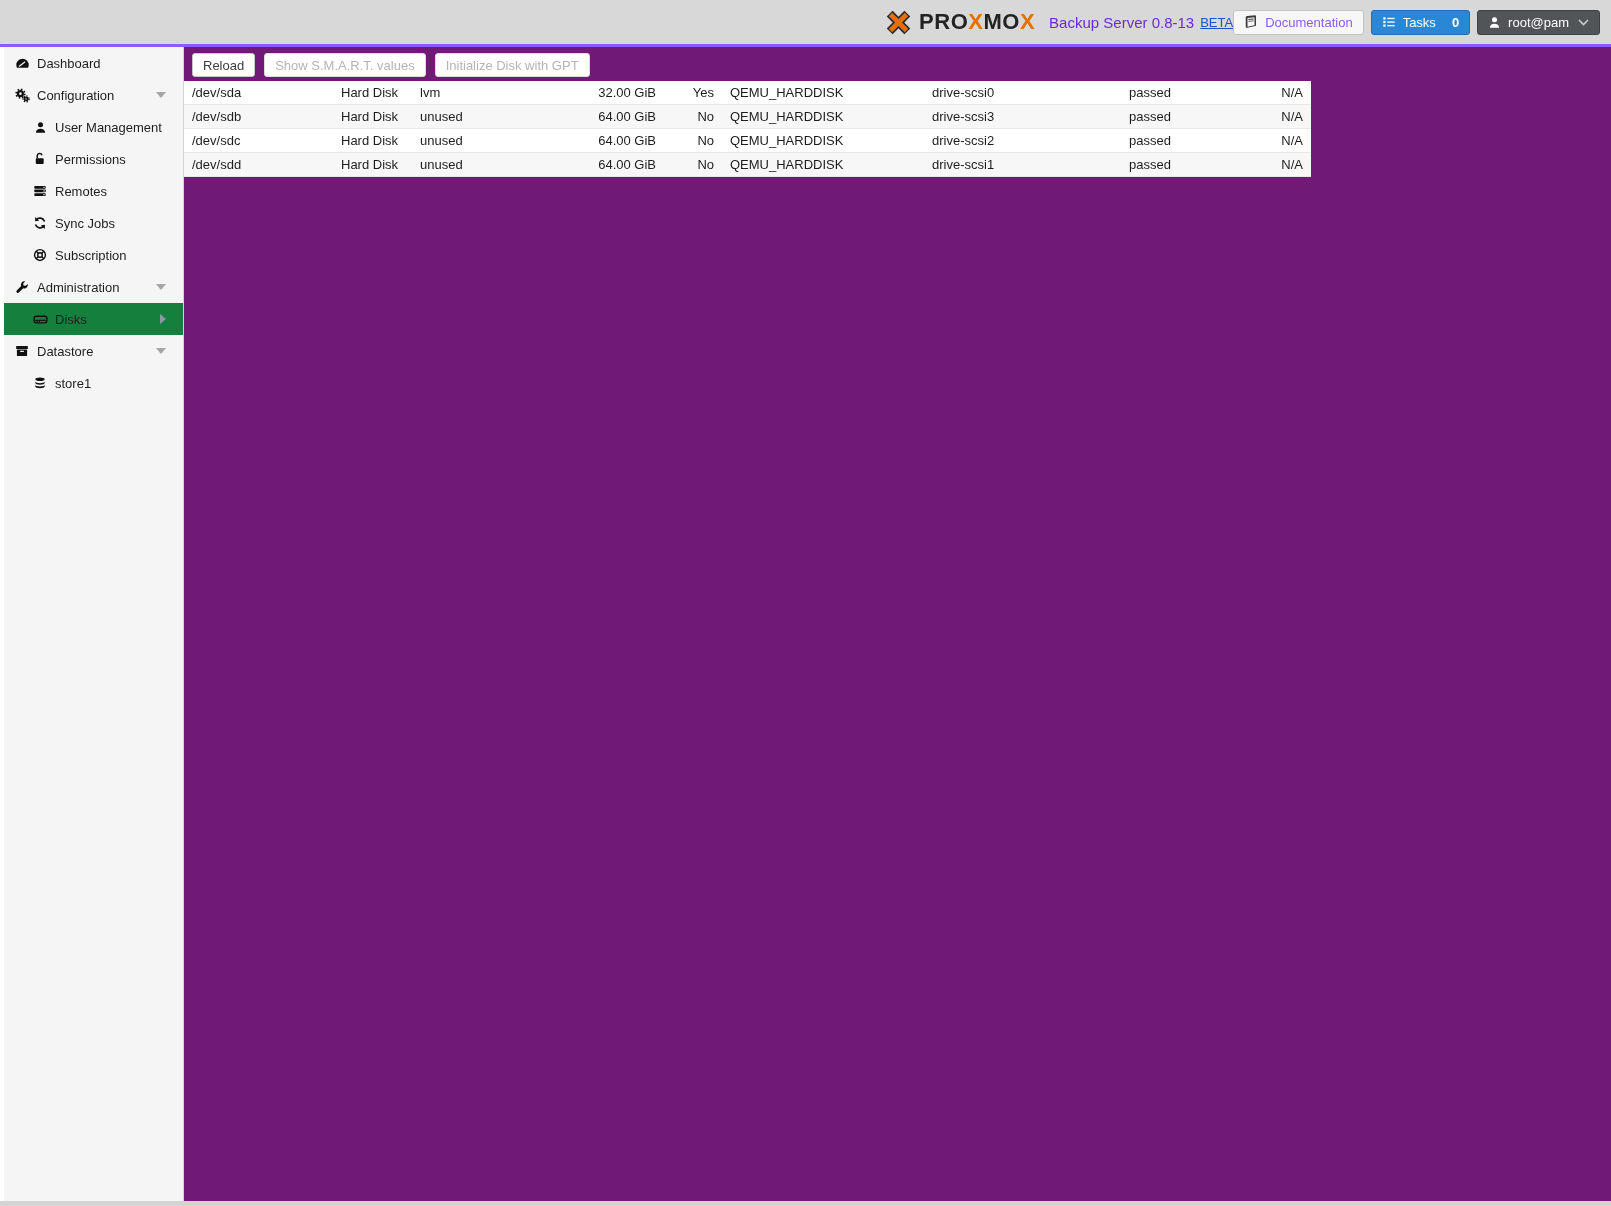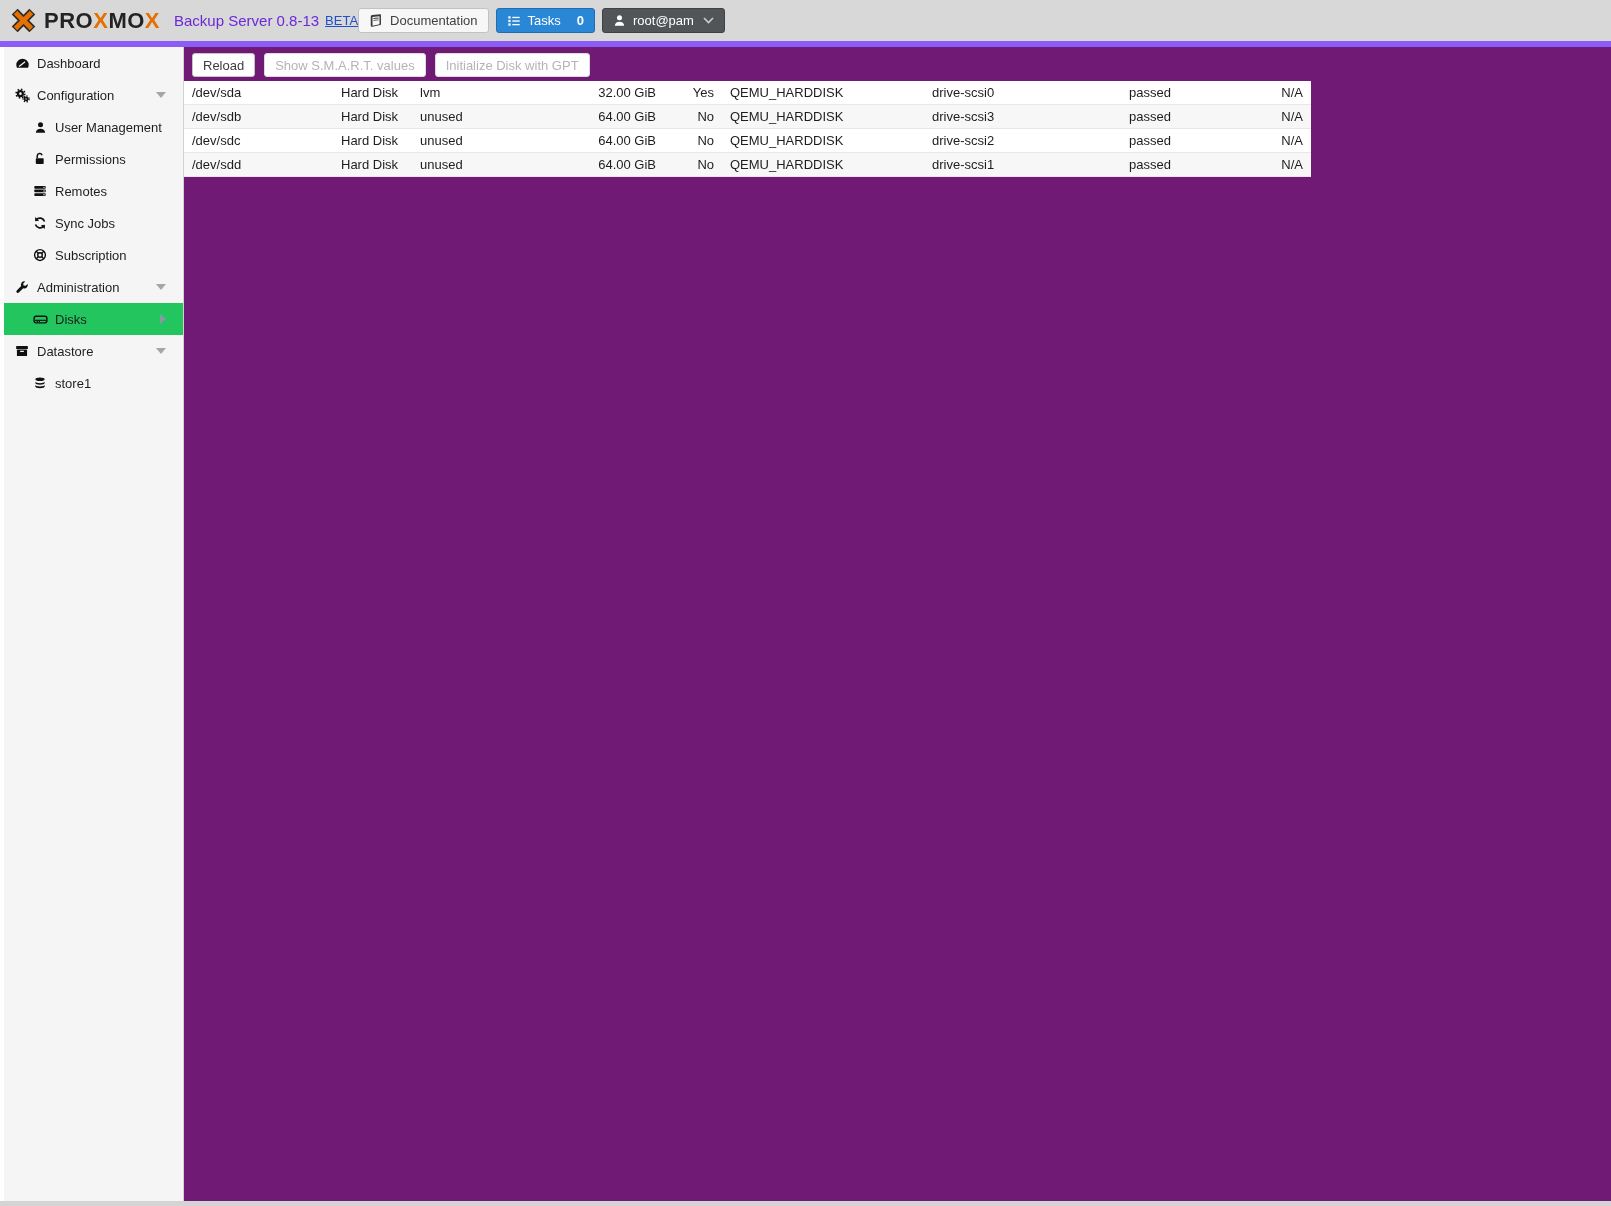--- a/index.html
+++ b/index.html
@@ -2,48 +2,48 @@
 <html><head>
 <meta charset="utf-8">
 <style>
   * { box-sizing: border-box; margin: 0; padding: 0; }
   html, body { width: 1611px; height: 1206px; overflow: hidden;
     font-family: "Liberation Sans", sans-serif; background: #ffffff; }
   .app { width: 1611px; height: 1206px; display: flex; flex-direction: column; }
 
   
   .topbar { height: 47px; flex: 0 0 47px; background: #d8d8d8;
-    border-bottom: 6px solid #8b5cf6; display: flex; align-items: center;
-    justify-content: flex-start; }
+    border-bottom: 3px solid #8b5cf6; display: flex; align-items: center;
+    justify-content: flex-end; padding-left: 34px; }
   .brand { display: flex; align-items: center; padding-left: 10px; }
   .logo-mark { width: 27px; height: 27px; margin-right: 7px; }
   .logo-text { font-size: 22px; font-weight: 800; letter-spacing: 0.5px;
     color: #232323; white-space: nowrap; }
   .logo-text .accent { color: #e57000; }
   .product-title { font-size: 15px; color: #6d28d9; margin-left: 14px; }
   .beta-link { font-size: 13px; color: #2050c8; text-decoration: underline;
     margin-left: 6px; cursor: pointer; }
   .top-actions { display: flex; align-items: center; gap: 7px; padding-right: 11px; }
   .tb-btn { height: 25px; border-radius: 3px; font-size: 13px; display: inline-flex;
     align-items: center; padding: 0 10px; cursor: pointer; border: 1px solid transparent; }
   .tb-btn svg { margin-right: 7px; }
-  .btn-doc { background: #f7f7f7; border-color: #c2c2c2; color: #404040; }
+  .btn-doc { background: #f7f7f7; border-color: #c2c2c2; color: #8b5cf6; }
   .btn-tasks { background: #2a87d6; border-color: #1f6eb4; color: #ffffff; }
   .btn-tasks .count { font-weight: bold; margin-left: 16px; }
   .btn-user { background: #515558; border-color: #3e4245; color: #ffffff; }
   .btn-user .chev { margin-left: 9px; margin-right: 0; }
 
   
   .main { flex: 1 1 auto; display: flex; min-height: 0; }
   .sidebar { width: 184px; flex: 0 0 184px; background: #f5f5f5;
     border-left: 4px solid #ffffff; border-right: 1px solid #d2d2d2; }
   .nav-item { height: 32px; display: flex; align-items: center; padding-left: 10px;
     font-size: 13px; color: #1e1e1e; cursor: pointer; }
   .nav-item.child { padding-left: 28px; }
-  .nav-item.selected { background: #22c55e; }
+  .nav-item.selected { background: #15803d; }
   .nav-icon { width: 16px; height: 16px; margin-right: 7px; flex: 0 0 16px;
     display: inline-flex; align-items: center; justify-content: center; color: #111; }
   .nav-caret { margin-left: auto; margin-right: 17px; width: 0; height: 0;
     border-left: 5px solid transparent; border-right: 5px solid transparent;
     border-top: 6px solid #a6a6a6; }
   .nav-caret.right { border-top: 5px solid transparent; border-bottom: 5px solid transparent;
     border-left: 6px solid #8b98a5; border-right: none; }
 
   
   .content { flex: 1 1 auto; background: #701a75; min-width: 0; }

